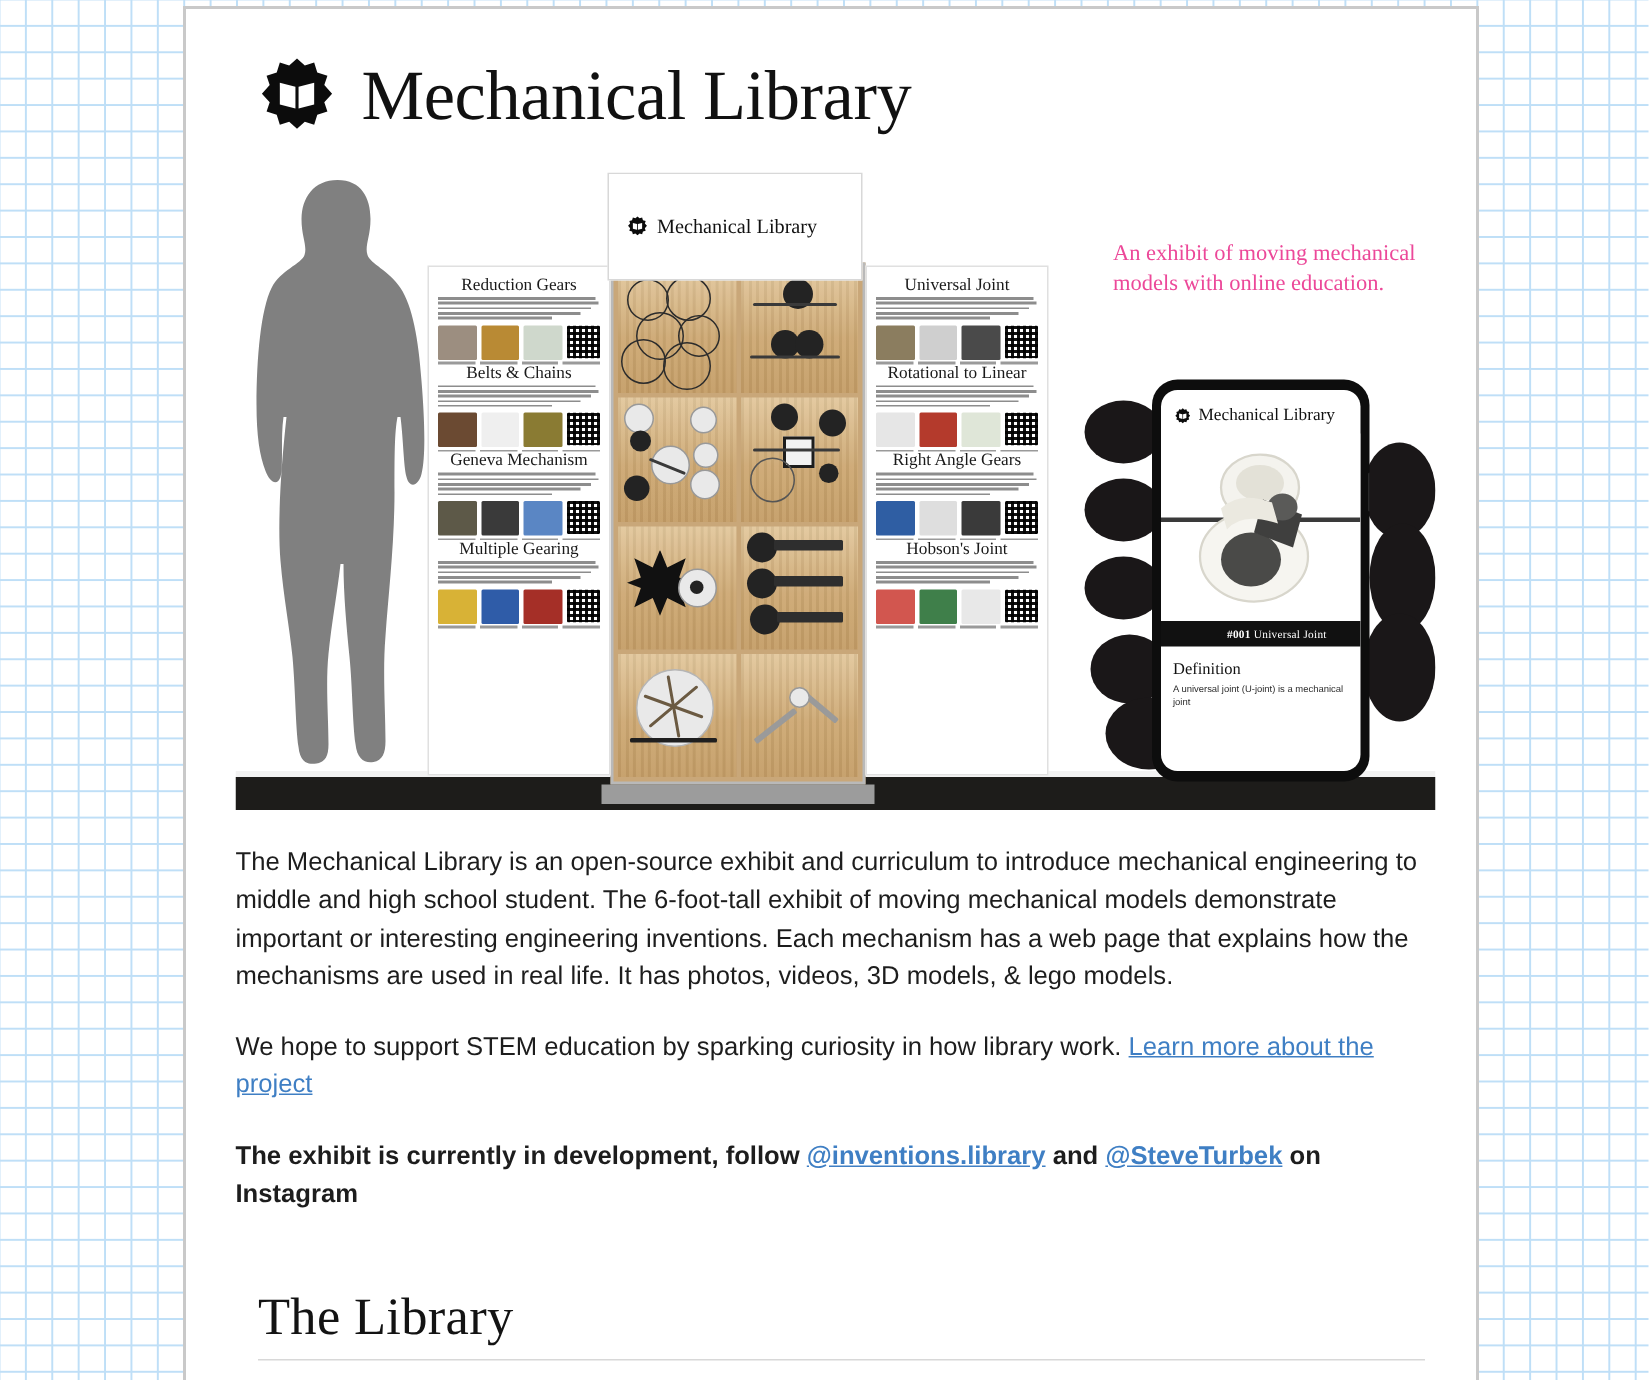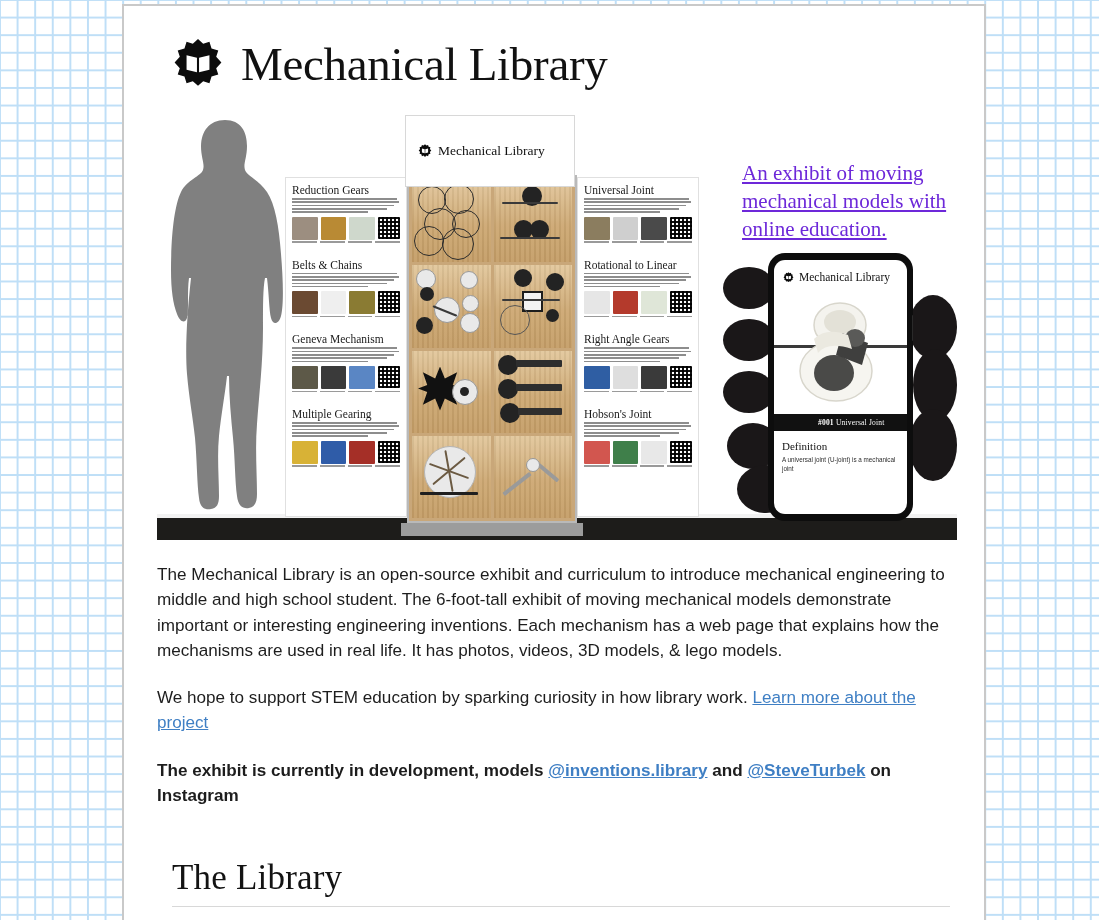--- a/index.html
+++ b/index.html
@@ -118,21 +118,21 @@
     left: 420px;
     top: 62px;
     width: 122px;
     height: 340px;
     background: #ffffff;
     border: 0.7px solid #e0e0e0;
     box-sizing: border-box;
     padding: 6px 6px 0 6px;
     overflow: hidden;
   }
-  .panel-section { margin-bottom: 16px; }
+  .panel-section { margin-bottom: 0; text-align: center; }
   .panel-title {
     font-family: "Liberation Serif", serif;
     font-size: 11.5px;
     color: #1a1a1a;
     line-height: 1.05;
     margin-bottom: 2px;
     white-space: nowrap;
   }
   .panel-lines { margin-bottom: 4px; }
   .panel-lines i {
@@ -251,24 +251,23 @@
     white-space: nowrap;
   }
 
   
   #hero-tagline {
     position: absolute;
     left: 585px;
     top: 45px;
     width: 215px;
     font-family: "Liberation Serif", serif;
-    font-size: 21px;
+    font-size: 15px;
     line-height: 1.33;
-    color: #6d28d9;
-    text-decoration: underline;
+    color: #ec4899;
   }
 
   
   #hand {
     position: absolute;
     left: 566px;
     top: 128px;
     width: 234px;
     height: 275px;
   }
@@ -730,21 +729,21 @@
         <div id="phone-def-title">Definition</div>
         <div id="phone-def-body">A universal joint (U-joint) is a mechanical joint</div>
       </div>
     </div>
 
   </div>
 
   <div id="intro-section">
     <p class="body-copy">The Mechanical Library is an open-source exhibit and curriculum to introduce mechanical engineering to middle and high school student. The 6-foot-tall exhibit of moving mechanical models demonstrate important or interesting engineering inventions. Each mechanism has a web page that explains how the mechanisms are used in real life. It has photos, videos, 3D models, &amp; lego models.</p>
     <p class="body-copy"><span>We hope to support STEM education by sparking curiosity in how library work. </span><a class="link" href="#">Learn more about the project</a></p>
-    <p class="body-copy bold"><span>The exhibit is currently in development, models </span><a class="link" href="#">@inventions.library</a><span> and </span><a class="link" href="#">@SteveTurbek</a><span> on Instagram</span></p>
+    <p class="body-copy bold"><span>The exhibit is currently in development, follow </span><a class="link" href="#">@inventions.library</a><span> and </span><a class="link" href="#">@SteveTurbek</a><span> on Instagram</span></p>
   </div>
 
   <div id="library-section">
     <h2 id="library-heading">The Library</h2>
     <div id="library-divider"></div>
 
   </div>
 
 </div>
 

